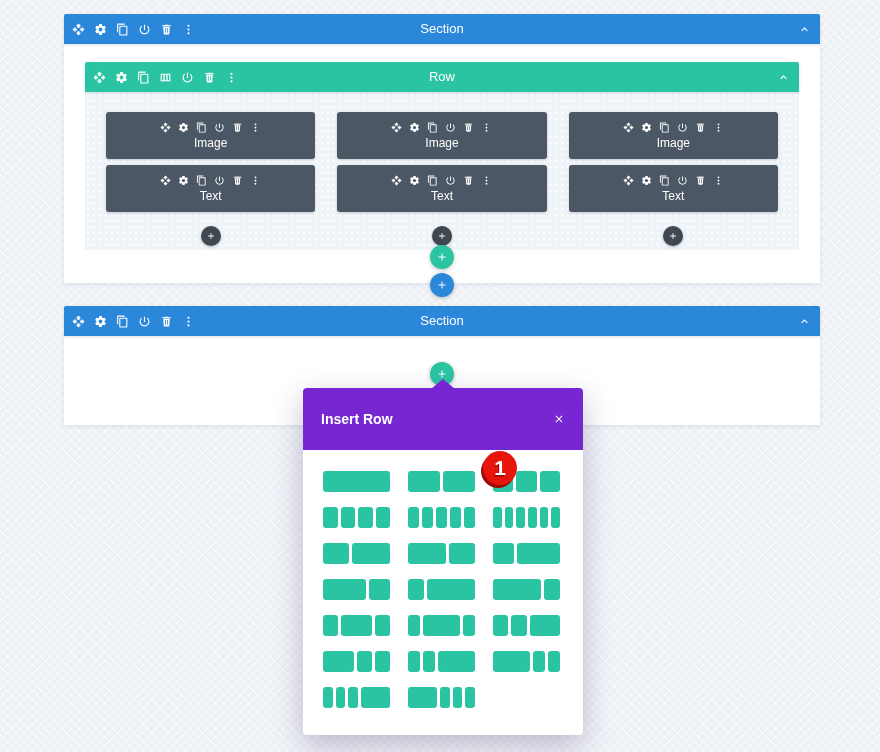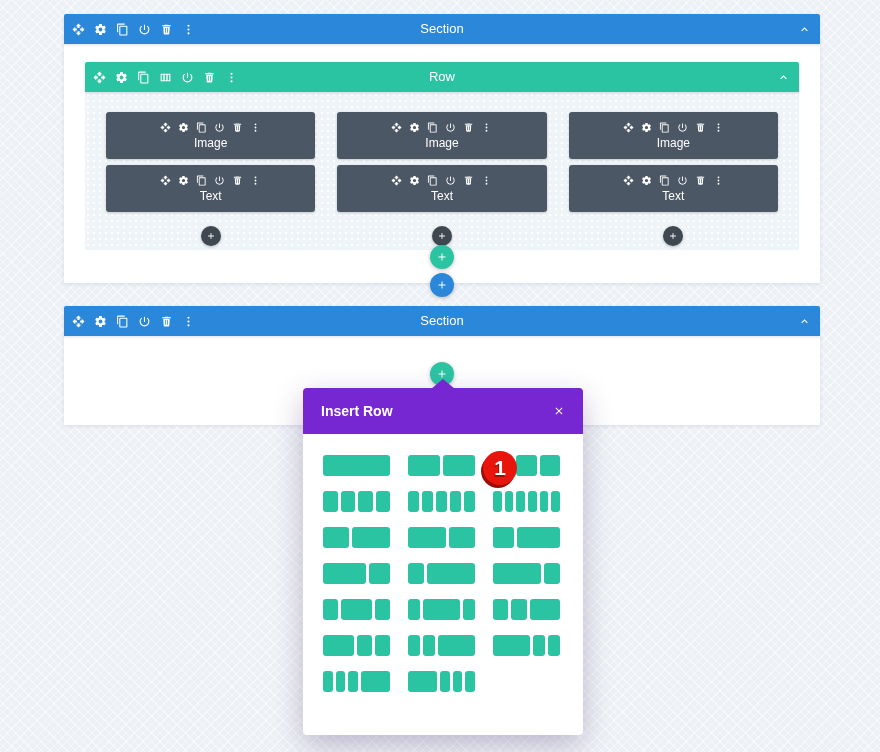--- a/index.html
+++ b/index.html
@@ -51,21 +51,21 @@
     position:absolute;left:303px;top:388px;width:280px;height:347px;
     background:#fff;border-radius:4px;box-shadow:0 10px 30px rgba(50,20,90,.28);
   }
   .modal-caret{
     position:absolute;top:-9px;left:50%;transform:translateX(-50%);
     width:0;height:0;border-left:12px solid transparent;border-right:12px solid transparent;
     border-bottom:10px solid var(--modal-header-purple,#7627d1);
   }
   .modal-header{
     height:38px;background:var(--modal-header-purple,#7627d1);border-radius:4px 4px 0 0;
-    display:flex;align-items:center;justify-content:space-between;padding:4px 18px;
+    display:flex;align-items:center;justify-content:space-between;padding:12px 18px;
     color:#fff;font-weight:bold;font-size:14px;
   }
   .modal-close{display:flex;align-items:center;cursor:pointer;}
   .modal-close svg{width:12px;height:12px;fill:#fff;}
   .modal-tabs{height:29px;background:var(--modal-tabbar-purple,#873ce0);display:flex;color:#fff;font-size:12px;}
   .tab{display:flex;align-items:center;cursor:pointer;}
   .tab.active{background:var(--modal-active-tab-purple,#a05fe8);width:80px;justify-content:center;}
   .tab.inactive{padding-left:20px;}
   .modal-body{padding:21px 20px 0;display:grid;grid-template-columns:repeat(3,67px);column-gap:18px;row-gap:15px;}
   .layout-cell{height:21px;display:flex;gap:3px;cursor:pointer;}

